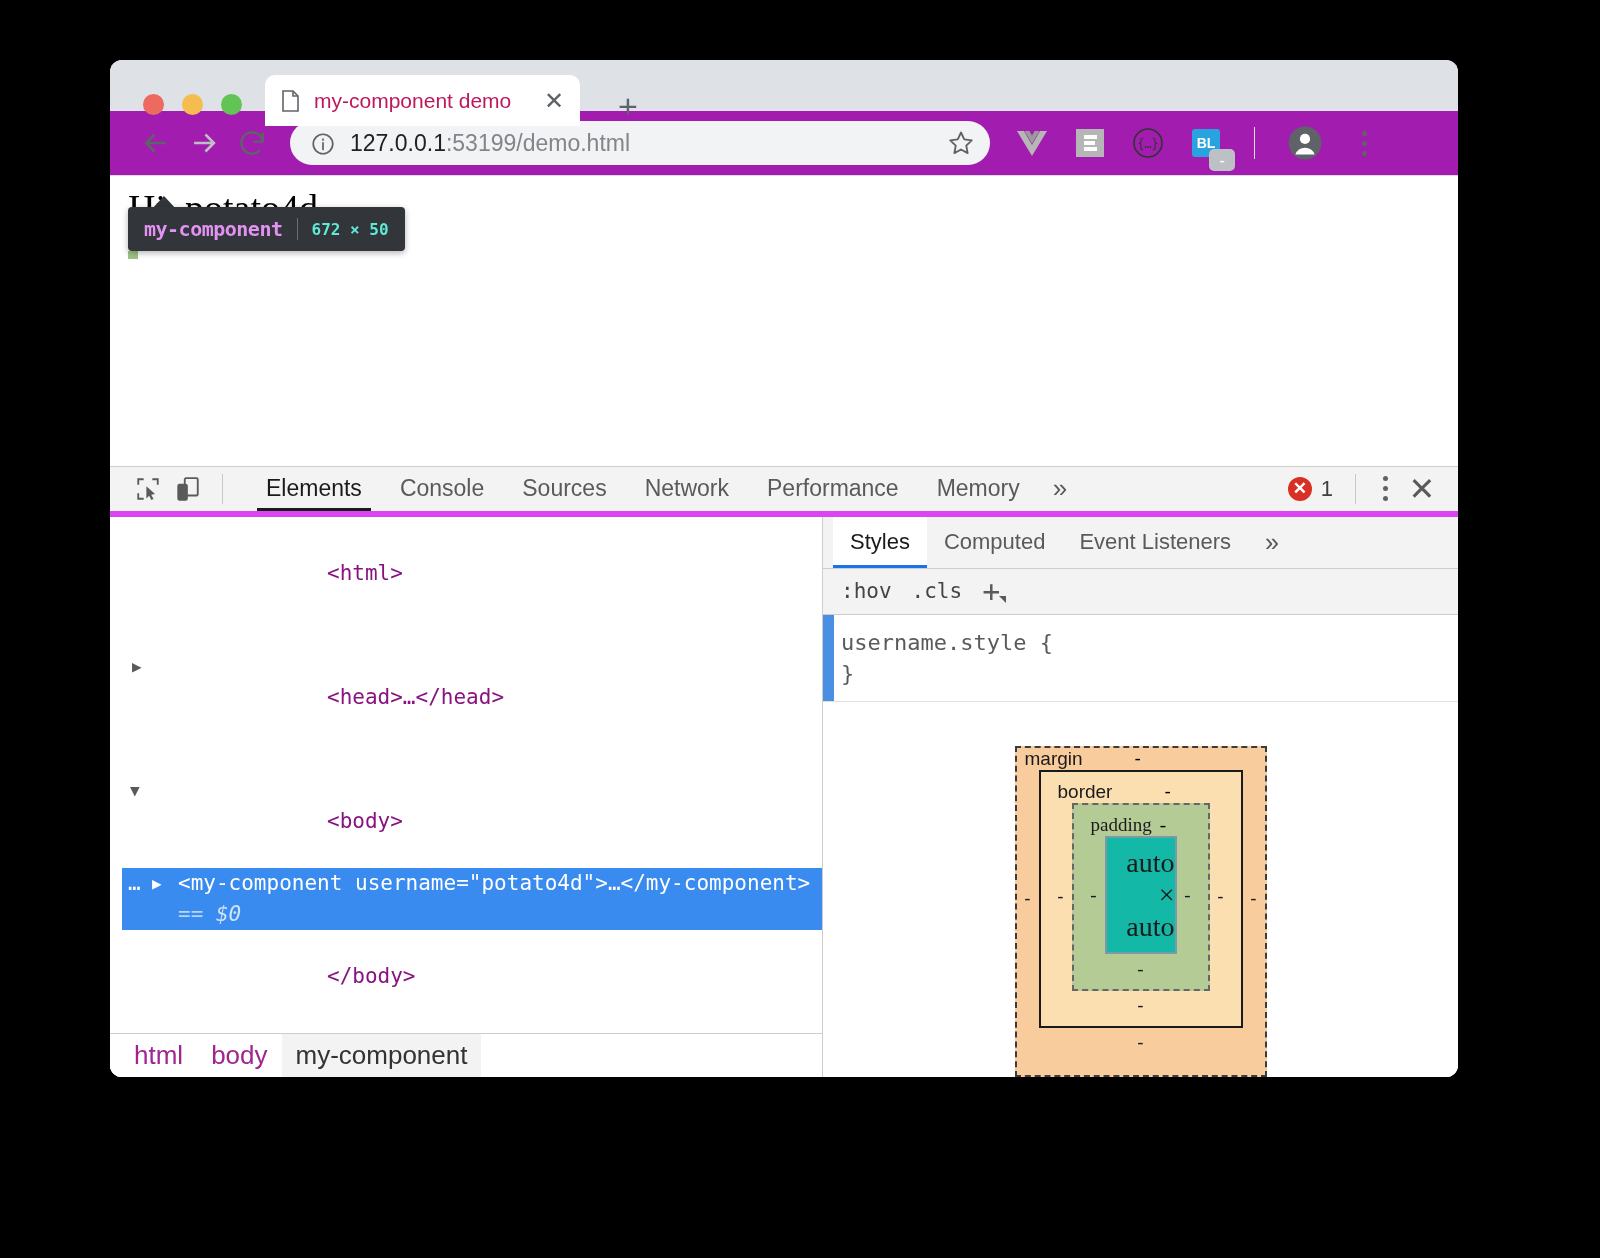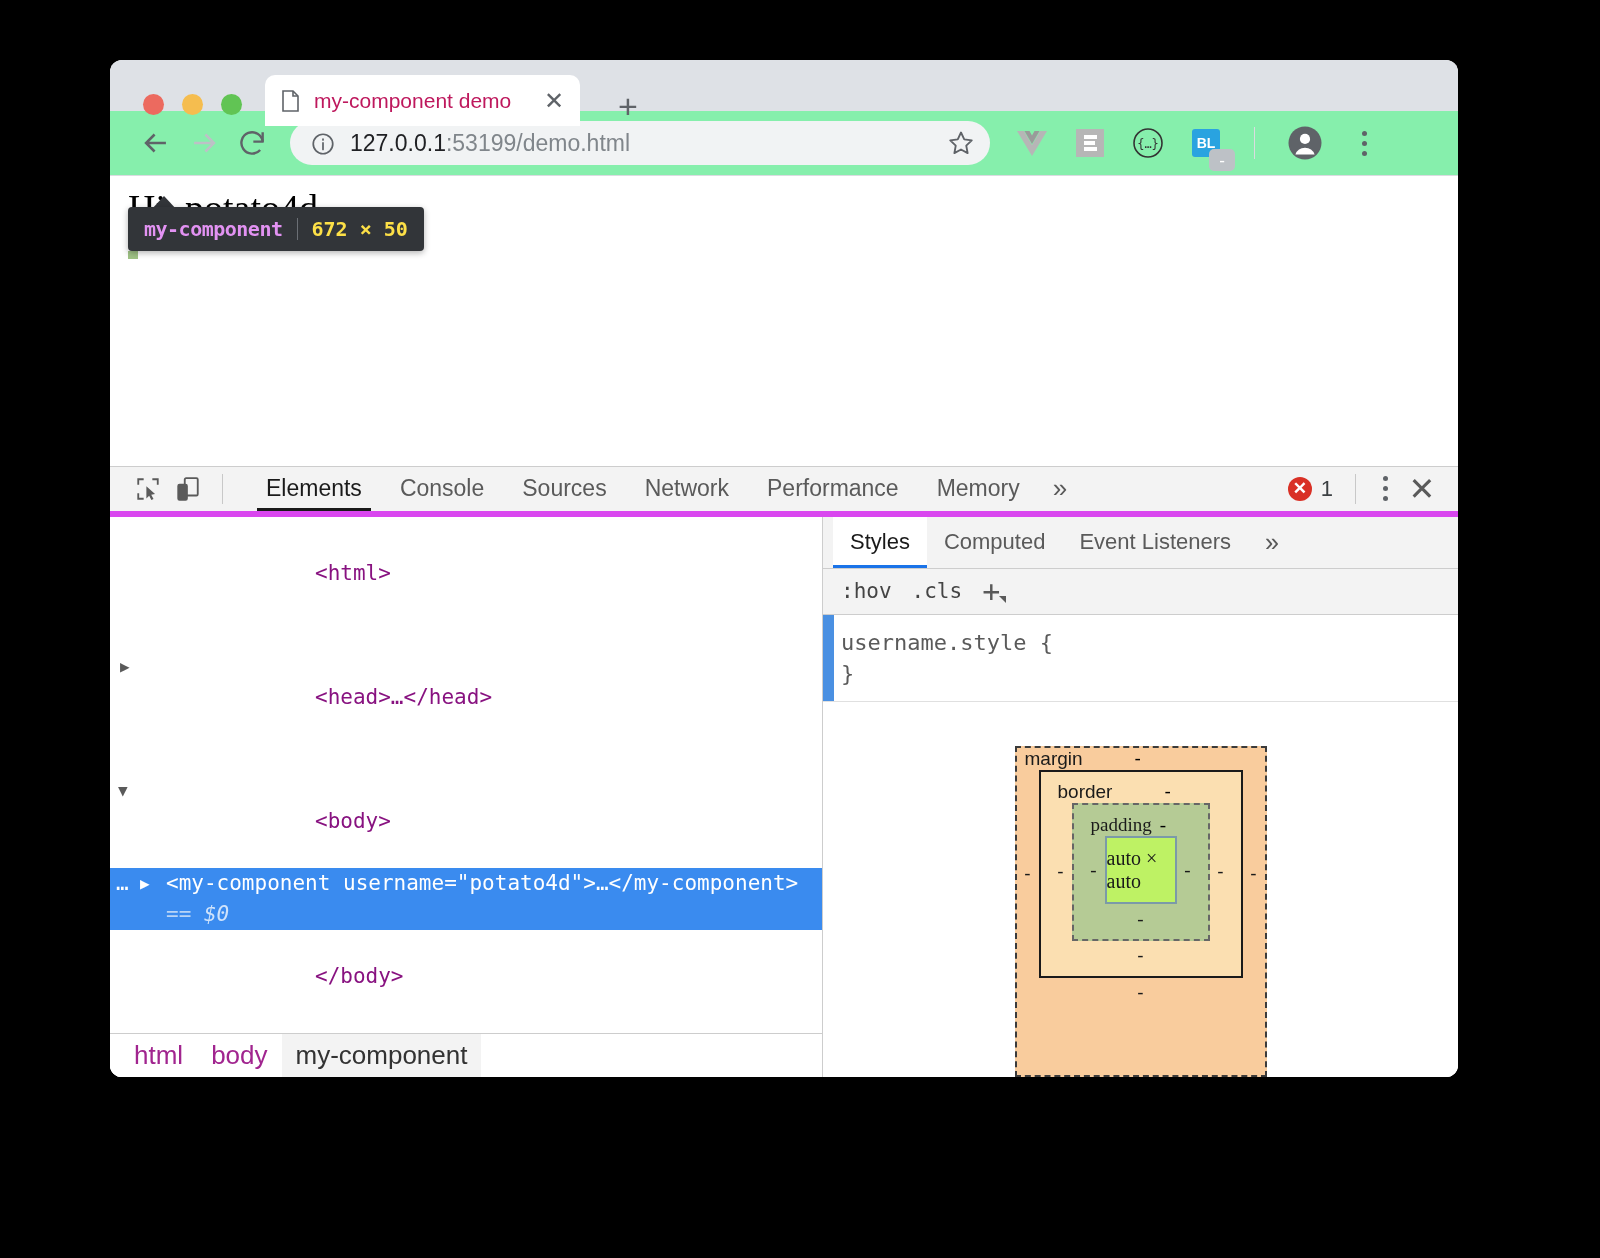--- a/index.html
+++ b/index.html
@@ -72,21 +72,21 @@
     display: flex; align-items: center; justify-content: center;
     color: #5f6368;
     font-size: 34px;
     line-height: 1;
     font-weight: 300;
   }
 
   
   .toolbar {
     height: 65px;
-    background: #86efac;
+    background: #a21caf;
     display: flex;
     align-items: center;
     padding: 0 18px 0 22px;
     border-bottom: 1px solid #dadce0;
   }
   .navbtn {
     width: 48px; height: 48px;
     display: flex; align-items: center; justify-content: center;
     color: #5f6368;
     flex: 0 0 auto;
@@ -159,23 +159,23 @@
   .hl-tooltip .tag {
     font-family: "DejaVu Sans Mono", monospace;
     font-size: 20px;
     font-weight: bold;
     color: #e292f2;
     letter-spacing: -.5px;
   }
   .hl-tooltip .divider { width: 1px; height: 22px; background: #6b6f75; margin: 0 14px; }
   .hl-tooltip .dims {
     font-family: "DejaVu Sans Mono", monospace;
-    font-size: 20px;
+    font-size: 16px;
     font-weight: bold;
-    color: #fde047;
+    color: #5eead4;
   }
   .hl-pointer {
     position: absolute;
     left: 40px; top: 20px;
     width: 0; height: 0;
     border-left: 14px solid transparent;
     border-right: 14px solid transparent;
     border-bottom: 15px solid #323539;
   }
   .hl-green {
@@ -246,21 +246,21 @@
     width: 713px;
     flex: 0 0 auto;
     display: flex; flex-direction: column;
     border-right: 1px solid #cdcdcd;
     background: #fff;
     min-height: 0;
   }
   .dom-tree {
     flex: 1 1 auto;
     overflow: hidden;
-    padding: 10px 0 0 0;
+    padding: 10px 0 0 12px;
     font-family: "DejaVu Sans Mono", monospace;
     font-size: 21px;
     line-height: 31px;
     color: #222;
   }
   .dom-line { position: relative; padding-left: 28px; white-space: pre; }
   .dom-line.lvl1 { padding-left: 28px; }
   .dom-line.lvl2 { padding-left: 48px; }
   .dom-line.selected {
     background: #3a8bef;
@@ -416,23 +416,23 @@
   }
   .bm-padding {
     border: 2px dashed #666;
     background: #b5cb95;
     padding: 9px;
     position: relative;
     font-family: Liberation Serif, serif;
   }
   .bm-content {
     border: 2px solid #7b9aa8;
-    background: #bef264;
-    text-align: left;
-    font-size: 20px;
+    background: #14b8a6;
+    text-align: right;
+    font-size: 28px;
     color: #1a1a1a;
     padding: 9px 0;
   }
   .bm-label {
     font-size: 19px;
     color: #1a1a1a;
     padding-left: 8px;
   }
   .bm-center { display: flex; align-items: center; }
   .bm-side { width: 22px; text-align: center; font-size: 19px; color: #1a1a1a; flex: 0 0 auto; }

